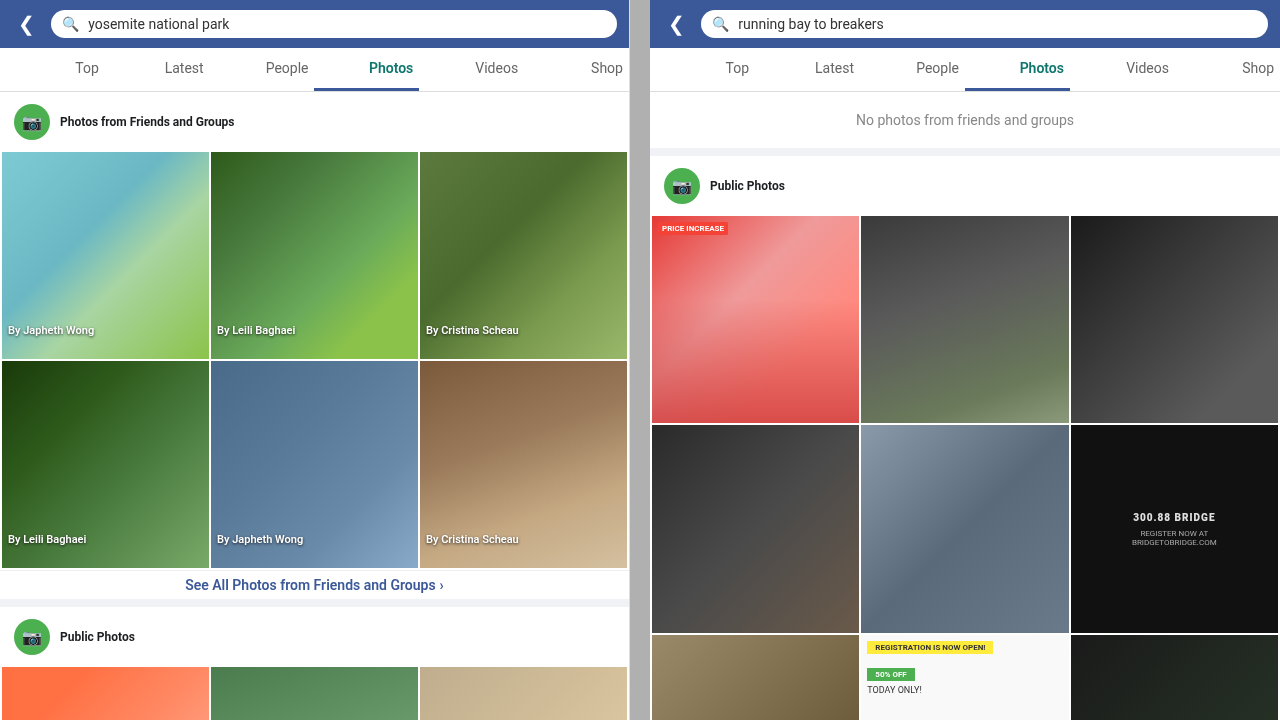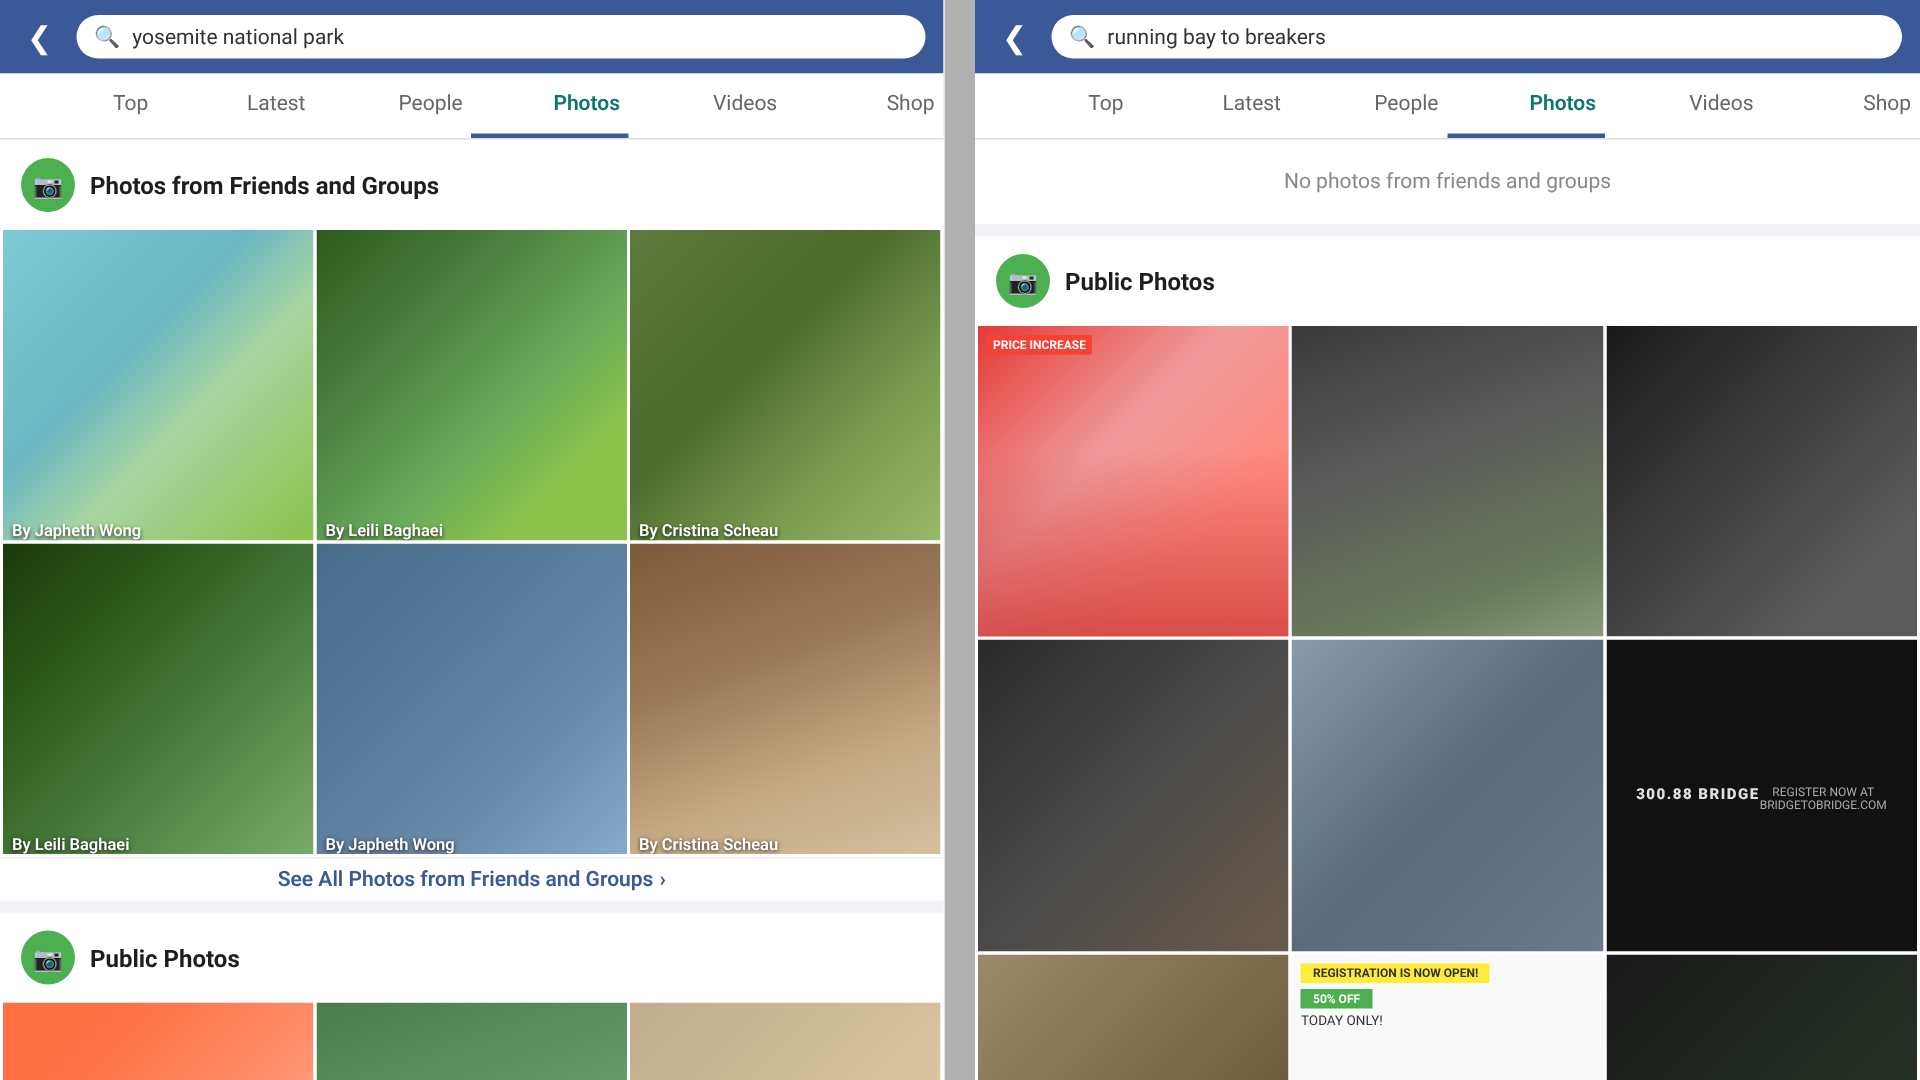--- a/index.html
+++ b/index.html
@@ -116,41 +116,41 @@
       background: #4caf50;
       border-radius: 50%;
       display: flex;
       align-items: center;
       justify-content: center;
       color: white;
       font-size: 16px;
       flex-shrink: 0;
     }
     .section-title {
-      font-size: 16px;
+      font-size: 12px;
       font-weight: 700;
       color: #1c1e21;
     }
 
     
     .photo-grid {
       display: grid;
       grid-template-columns: repeat(3, 1fr);
       gap: 2px;
       padding: 0 2px 2px 2px;
     }
     .photo-cell {
       position: relative;
       aspect-ratio: 1;
       overflow: hidden;
       background: #ccc;
     }
     .photo-cell .photo-label {
       position: absolute;
-      bottom: 0;
+      bottom: 22px;
       left: 6px;
       color: white;
       font-size: 11px;
       font-weight: 600;
       text-shadow: 0 1px 3px rgba(0,0,0,0.8);
     }
 
     
     .see-all-btn {
       display: flex;
@@ -195,21 +195,21 @@
 
     
     .run1 { background: linear-gradient(135deg, #e53935 0%, #ef9a9a 40%, #ff8a80 70%, #ffcdd2 100%); position: relative; }
     .run1::after { content: 'PRICE INCREASE'; position: absolute; top: 6px; left: 6px; background: #f44336; color: white; font-size: 8px; font-weight: bold; padding: 2px 4px; border-radius: 2px; }
 
     .run-register {
       width: 100%;
       height: 100%;
       background: #111;
       display: flex;
-      flex-direction: row;
+      flex-direction: column;
       align-items: center;
       justify-content: center;
       color: white;
     }
     .run-register .brand-text {
       font-size: 10px;
       font-weight: 900;
       letter-spacing: 1px;
       color: #e0e0e0;
       text-align: center;
@@ -400,21 +400,21 @@
             <div class="register-text">REGISTER NOW AT<br>BRIDGETOBRIDGE.COM</div>
           </div>
         </div>
 
         <div class="photo-cell">
           <div style="width:100%;height:100%;background:linear-gradient(135deg,#9a8a6a 0%,#7a6a4a 50%,#5a4a2a 100%);"></div>
         </div>
         <div class="photo-cell">
           <div class="run-promo">
             <div class="promo-badge">REGISTRATION IS NOW OPEN!</div>
-            <div class="promo-badge" style="background:#4caf50;color:white;margin-top:2px;">50% OFF</div>
+            <div class="promo-badge" style="background:#4caf50;color:white;margin-top:12px;">50% OFF</div>
             <div class="promo-text" style="margin-top:2px;">TODAY ONLY!</div>
           </div>
         </div>
         <div class="photo-cell">
           <div class="run-finish">FINISH</div>
         </div>
       </div>
 
     </div>
 

